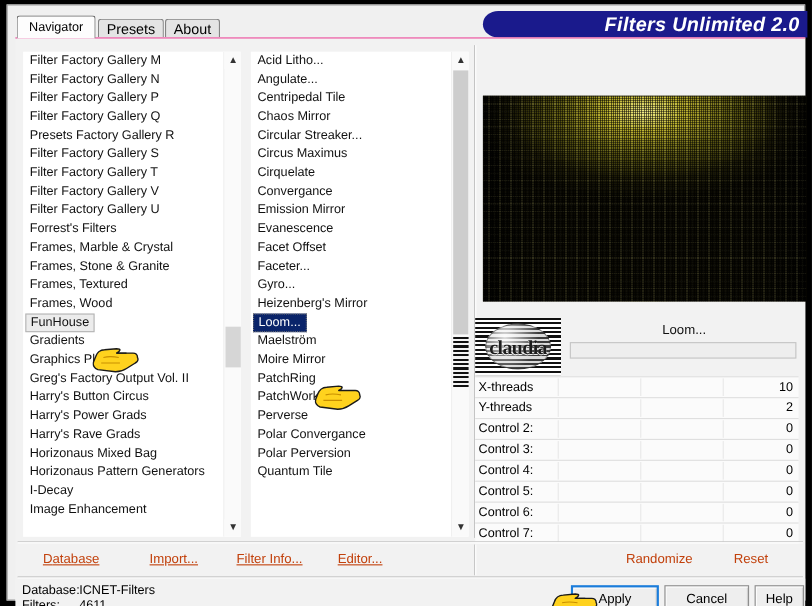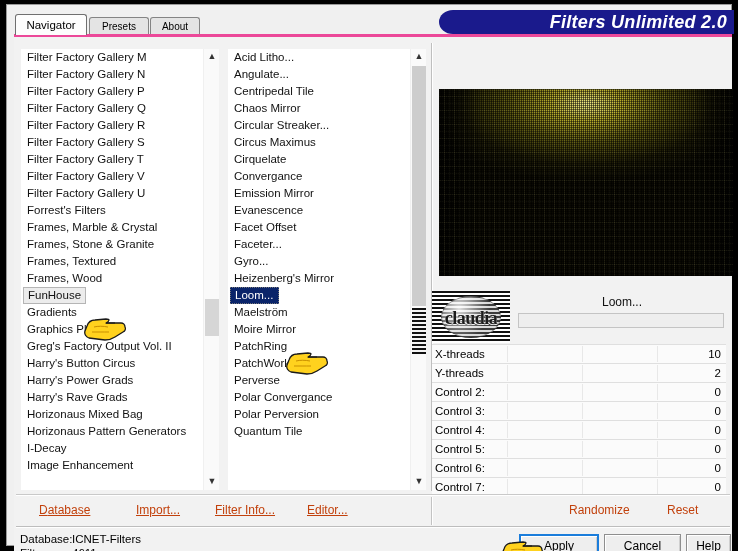--- a/index.html
+++ b/index.html
@@ -42,39 +42,39 @@
   
   #tabstrip{
     position:absolute;left:8px;top:9px;width:420px;height:20px;
   }
   .tab{
     position:absolute;top:3px;height:17px;
     background:#e4e4e4;
     border:1px solid #848484;
     border-bottom:none;
     border-top-left-radius:3px;border-top-right-radius:3px;
-    font-size:10px;
+    font-size:13px;
     line-height:17px;
     text-align:center;
     box-sizing:border-box;
     color:#000;
   }
   .tab.active{
     top:0px;height:21px;line-height:20px;
     background:#fdfdfd;
     border:1px solid #6f6f6f;
     border-bottom:none;
     z-index:4;
     font-size:11.5px;
   }
   
   #client{
     position:absolute;left:7px;top:29px;width:718px;height:512px;
     background:#f2f2f2;
-    border-top:3px solid #ec4899;
+    border-top:1px solid #ec4899;
     box-sizing:border-box;
   }
   
   .listbox{
     position:absolute;
     background:#ffffff;
     overflow:hidden;
     box-sizing:border-box;
   }
   #list-left{left:7px;top:12px;width:198px;height:441px;}
@@ -279,21 +279,21 @@
             <div class="liwrap">
               <div class="li">Filter Factory Gallery N</div>
             </div>
             <div class="liwrap">
               <div class="li">Filter Factory Gallery P</div>
             </div>
             <div class="liwrap">
               <div class="li">Filter Factory Gallery Q</div>
             </div>
             <div class="liwrap">
-              <div class="li">Filter Factory Gallery R</div>
+              <div class="li">Presets Factory Gallery R</div>
             </div>
             <div class="liwrap">
               <div class="li">Filter Factory Gallery S</div>
             </div>
             <div class="liwrap">
               <div class="li">Filter Factory Gallery T</div>
             </div>
             <div class="liwrap">
               <div class="li">Filter Factory Gallery V</div>
             </div>

